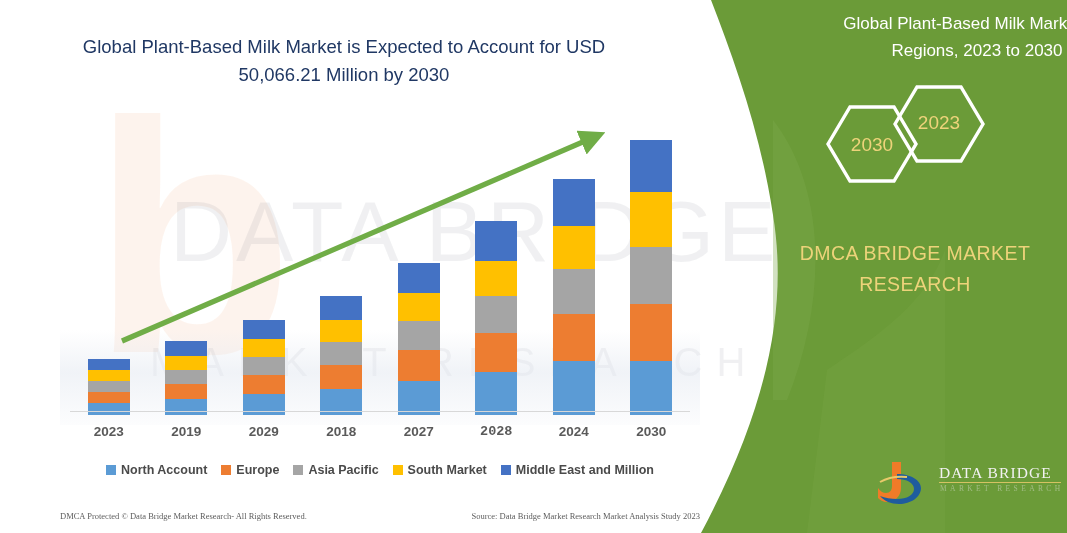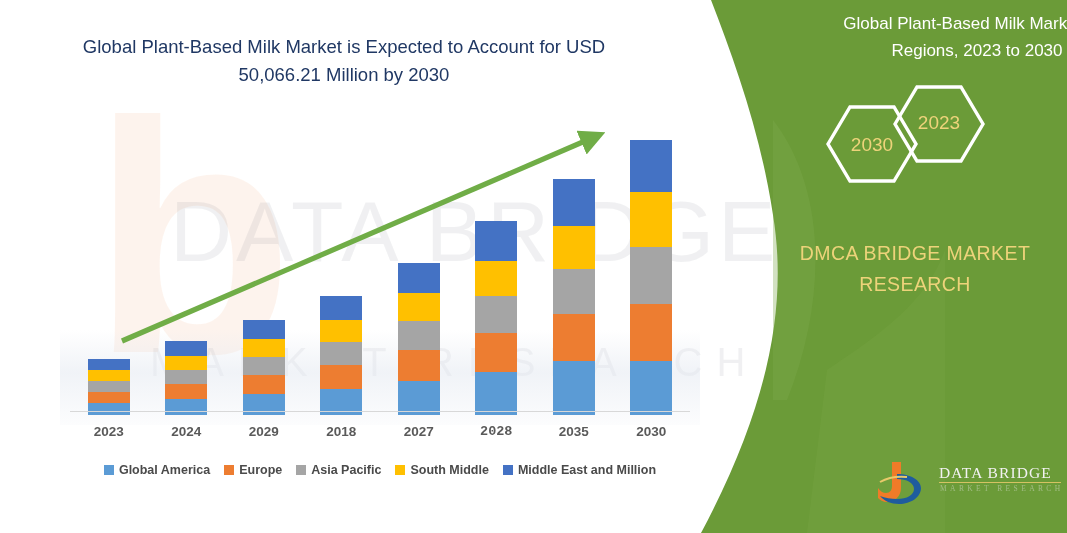--- a/index.html
+++ b/index.html
@@ -185,53 +185,55 @@
     <defs>
       <marker id="ah" markerWidth="5" markerHeight="5" refX="2.2" refY="2.5" orient="auto">
         <path d="M0,0 L5,2.5 L0,5 z" fill="#70AD47"></path>
       </marker>
     </defs>
     <line x1="122" y1="341" x2="592" y2="138" stroke="#70AD47" stroke-width="5.2" stroke-linecap="butt" marker-end="url(#ah)"></line>
   </svg>
 
   <div class="xlabels" id="xlabels">
       <span class="xlab" style="left: 3.75px;">2023</span>
-      <span class="xlab" style="left: 81.25px;">2024</span>
+      <span class="xlab" style="left: 81.25px;">2019</span>
       <span class="xlab" style="left: 158.75px;">2029</span>
       <span class="xlab" style="left: 236.25px;">2018</span>
       <span class="xlab" style="left: 313.75px;">2027</span>
       <span class="xlab" style="left: 391.25px; font-family: Liberation Mono, monospace;">2028</span>
-      <span class="xlab" style="left: 468.75px;">2035</span>
+      <span class="xlab" style="left: 468.75px;">2024</span>
       <span class="xlab" style="left: 546.25px;">2030</span>
     </div>
 
   <div class="legend" id="legend">
       <span class="leg-item">
         <span class="leg-sw" style="background: rgb(91, 155, 213);"></span>
-        <span class="leg-txt">Global America</span>
+        <span class="leg-txt">North Account</span>
       </span>
       <span class="leg-item">
         <span class="leg-sw" style="background: rgb(237, 125, 49);"></span>
         <span class="leg-txt">Europe</span>
       </span>
       <span class="leg-item">
         <span class="leg-sw" style="background: rgb(165, 165, 165);"></span>
         <span class="leg-txt">Asia Pacific</span>
       </span>
       <span class="leg-item">
         <span class="leg-sw" style="background: rgb(255, 192, 0);"></span>
-        <span class="leg-txt">South Middle</span>
+        <span class="leg-txt">South Market</span>
       </span>
       <span class="leg-item">
         <span class="leg-sw" style="background: rgb(68, 114, 196);"></span>
         <span class="leg-txt">Middle East and Million</span>
       </span>
     </div>
 
   <div class="footer">
+    <span>DMCA Protected © Data Bridge Market Research-  All Rights Reserved.</span>
+    <span>Source: Data Bridge Market Research  Market Analysis Study 2023</span>
   </div>
 
   <div class="green-panel">
     <svg class="green-svg" viewBox="0 0 390 533" preserveAspectRatio="none">
       <path d="M34,0 L390,0 L390,533 L24,533 C 95,400 110,300 96,215 C 84,135 58,62 34,0 Z" fill="#6B9B38"></path>
       <path d="M150,370 C 210,330 250,300 268,250 L268,533 L130,533 Z" fill="#79A647" opacity="0.30"></path>
       <path d="M96,120 C 150,190 150,300 110,400 L96,400 Z" fill="#7DAA4C" opacity="0.35"></path>
     </svg>
 
     <div class="panel-title">Global Plant-Based Milk Market, By Regions, 2023 to 2030</div>

